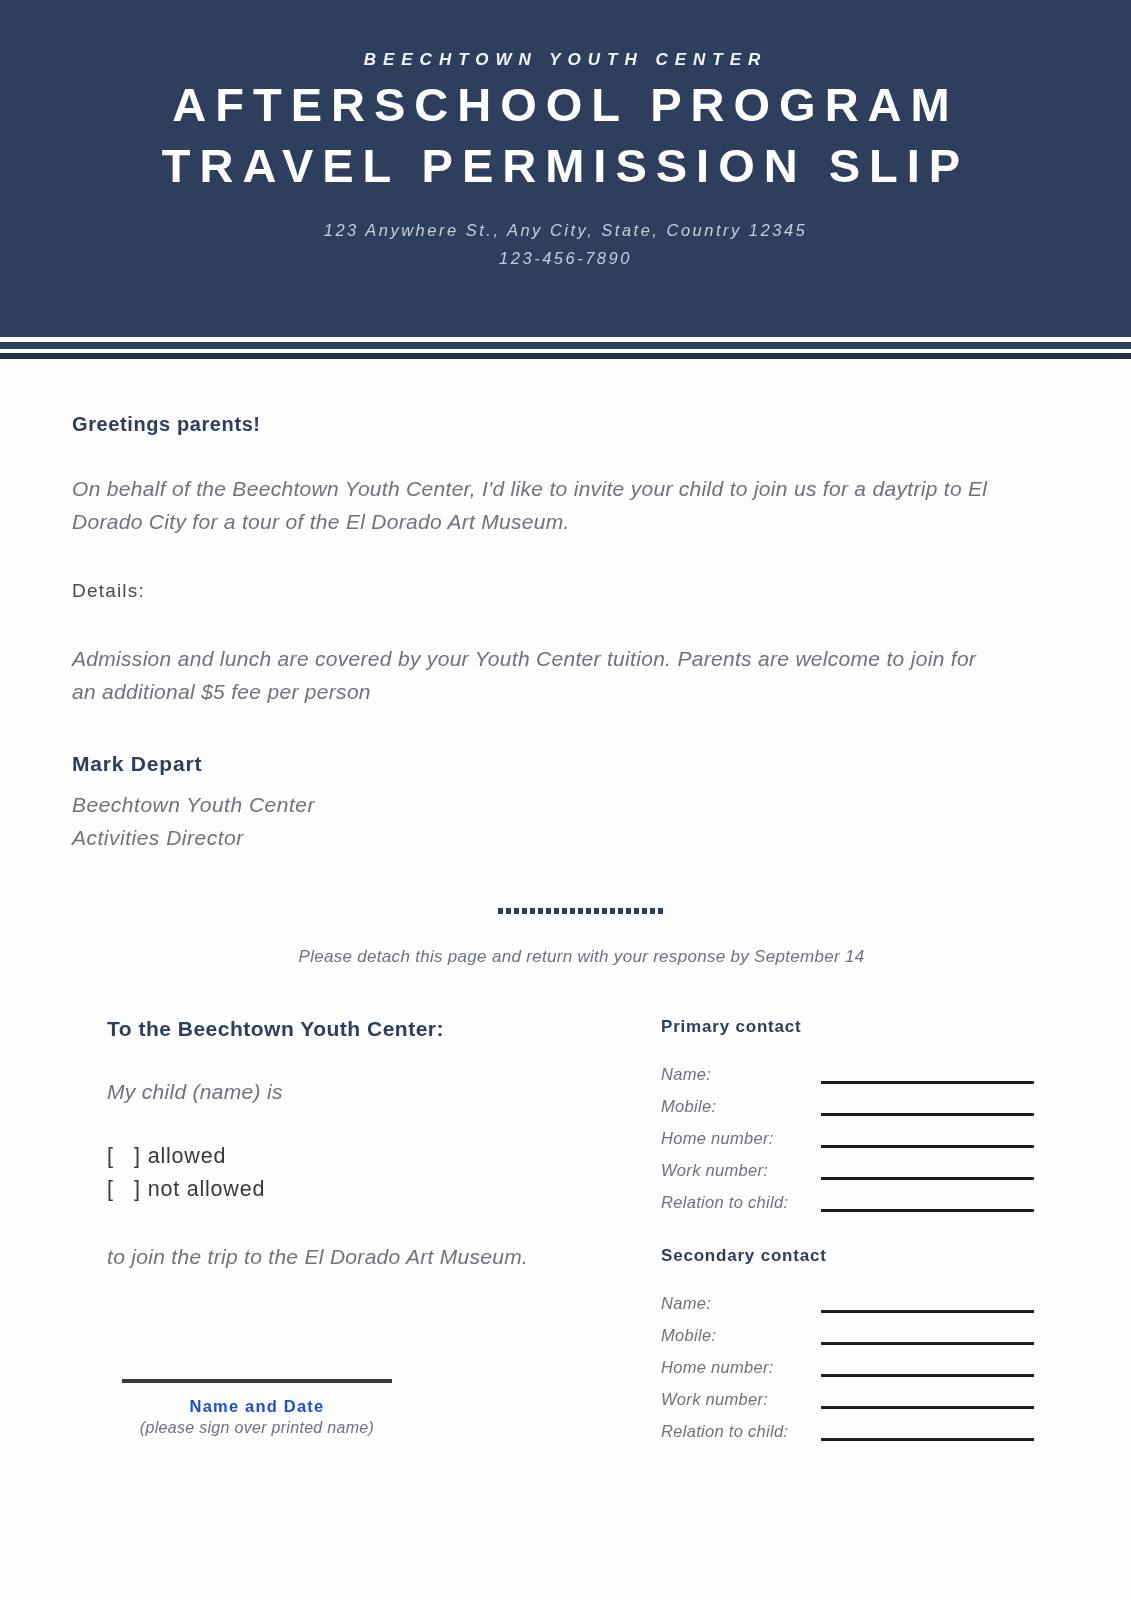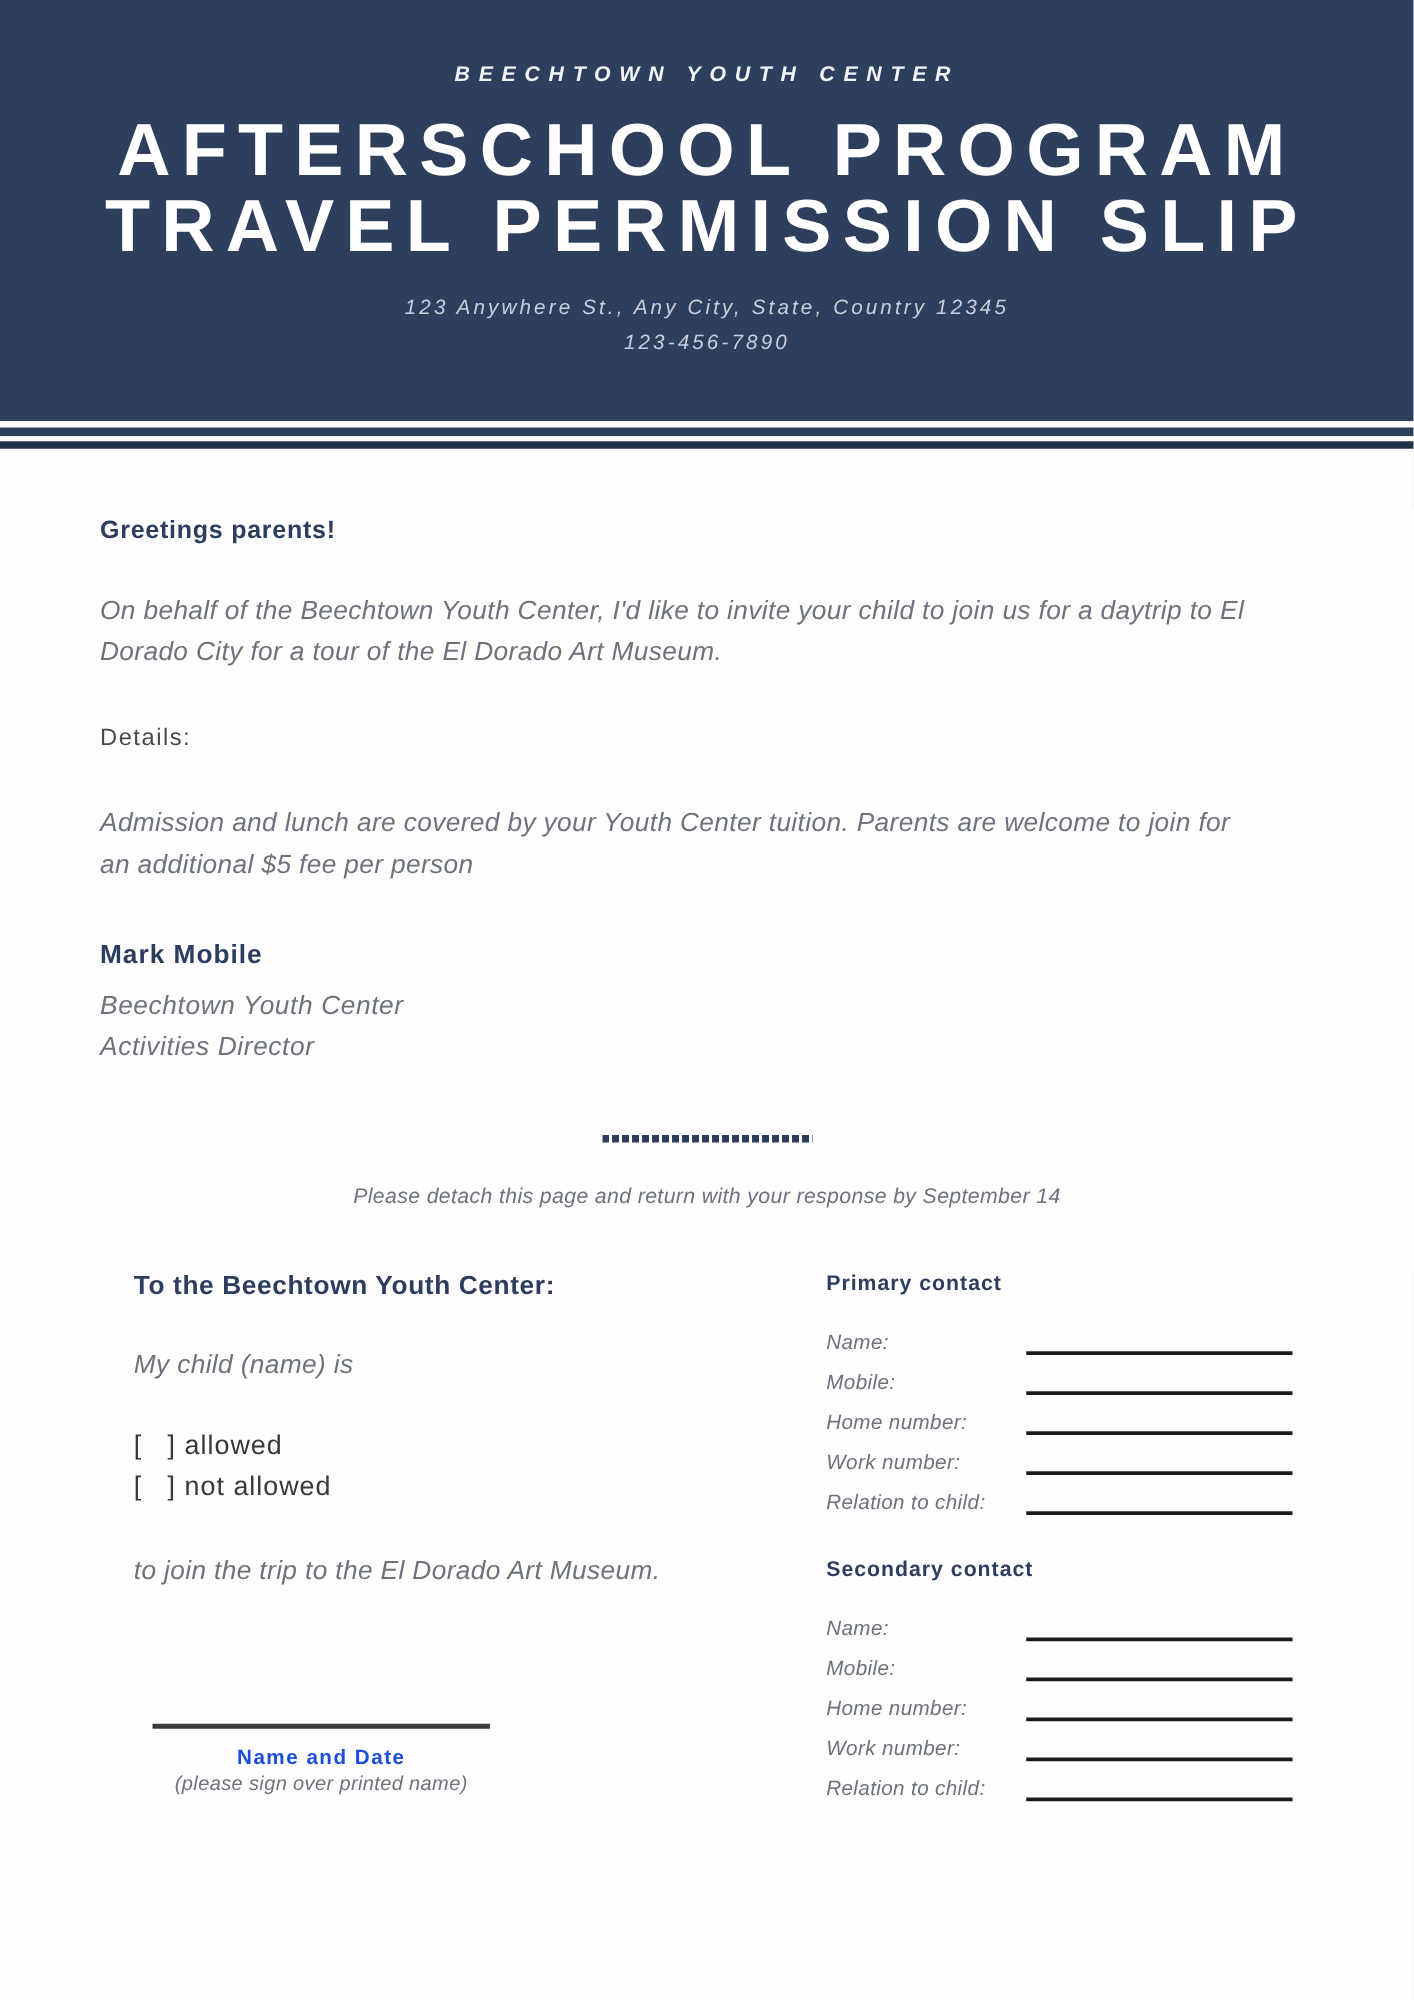--- a/index.html
+++ b/index.html
@@ -24,22 +24,22 @@
     color: #ffffff;
   }
   .org-name {
     font-size: 17px;
     font-weight: bold;
     font-style: italic;
     letter-spacing: 7px;
     color: #f2f4f8;
   }
   .main-title {
-    margin-top: 20px;
-    font-size: 59px;
+    margin-top: 4px;
+    font-size: 47px;
     font-weight: bold;
     letter-spacing: 9px;
     line-height: 61px;
     color: #ffffff;
   }
   .header-address {
     margin-top: 20px;
     font-style: italic;
     font-size: 16.5px;
     letter-spacing: 2.5px;
@@ -48,21 +48,21 @@
     font-weight: 300;
   }
 
   
   .stripe-gap1 { height: 5px; background: #fdfdfd; }
   .stripe-1 { height: 7px; background: #2e3f5e; }
   .stripe-gap2 { height: 4px; background: #fdfdfd; }
   .stripe-2 { height: 6px; background: #24314a; }
 
   
-  .content { padding: 0 80px; }
+  .content { padding: 0 40px; margin-left: 32px; }
 
   .greeting {
     margin-top: 54px;
     font-size: 20px;
     font-weight: bold;
     letter-spacing: 0.6px;
     color: #2c3d5e;
   }
   .para-italic {
     font-style: italic;
@@ -237,21 +237,21 @@
     <div class="greeting">Greetings parents!</div>
 
     <p class="para-italic intro">On behalf of the Beechtown Youth Center, I'd like to invite your child to join us for a daytrip to El Dorado City for a tour of the El Dorado Art Museum.</p>
 
     <div class="details-row">
       <div class="details-label">Details:</div>
     </div>
 
     <p class="para-italic tuition-note">Admission and lunch are covered by your Youth Center tuition. Parents are welcome to join for an additional $5 fee per person</p>
 
-    <div class="signer-name">Mark Mobile</div>
+    <div class="signer-name">Mark Depart</div>
     <div class="signer-lines">
       <div>Beechtown Youth Center</div>
       <div>Activities Director</div>
     </div>
 
     <div class="dotted-divider"></div>
     <div class="detach-note para-italic" style="margin-top:26px; font-size:17px;">Please detach this page and return with your response by September 14</div>
   </div>
 
   <div class="bottom">

